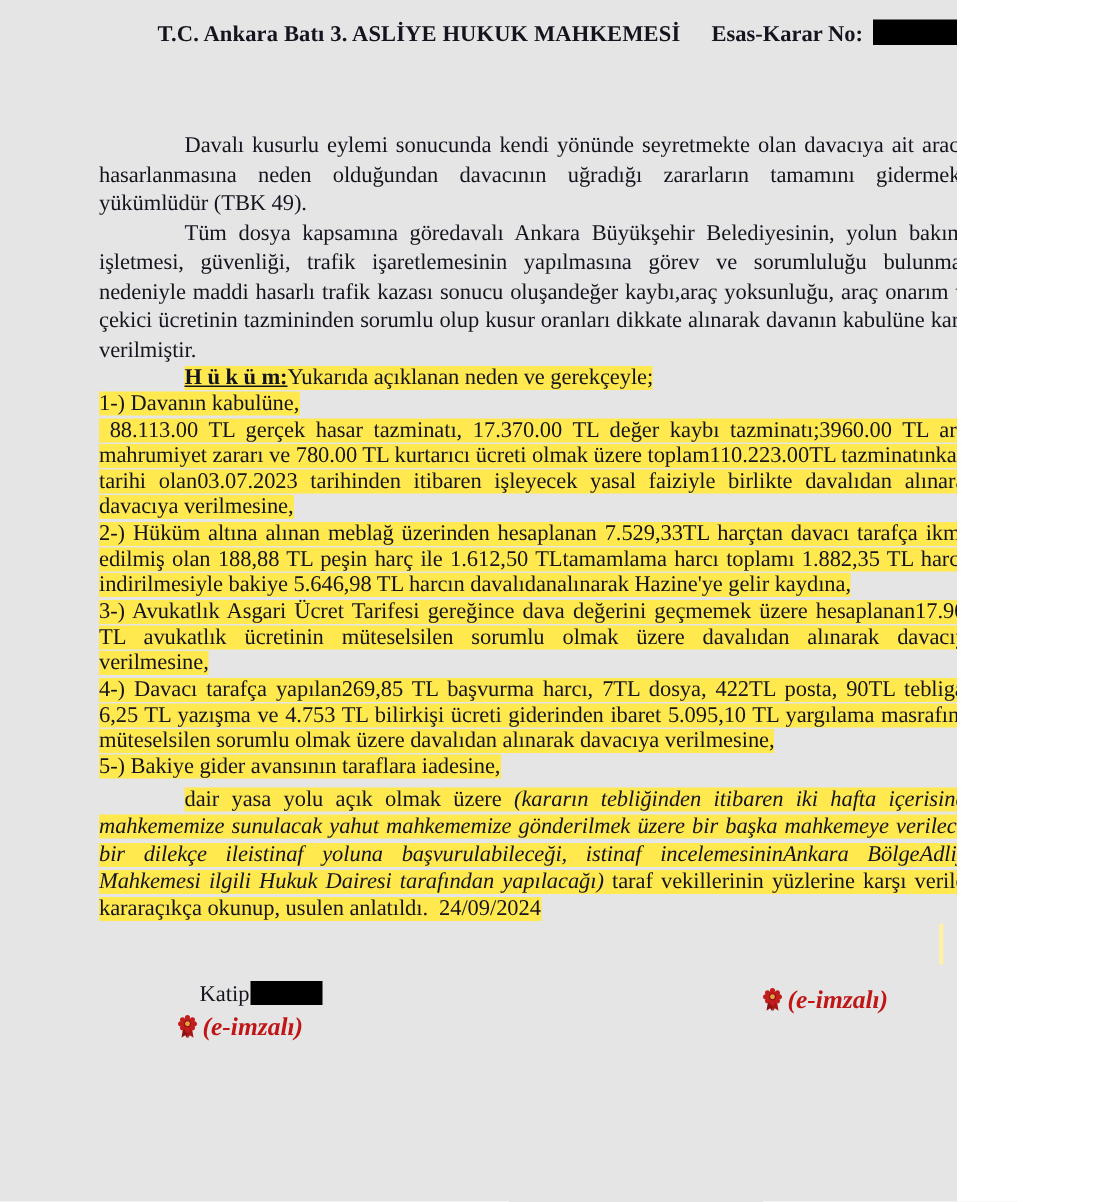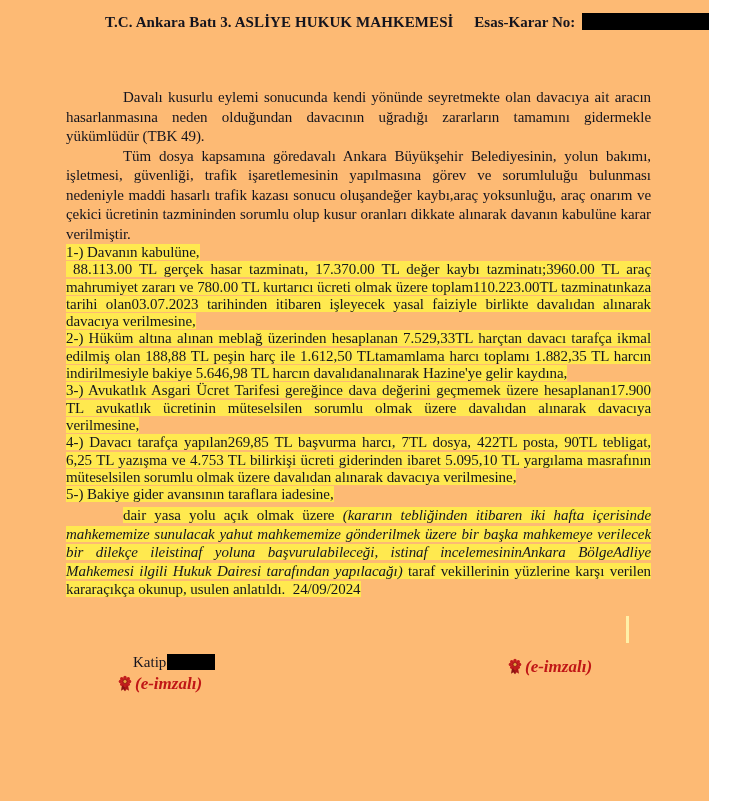--- a/index.html
+++ b/index.html
@@ -1,18 +1,18 @@
 <!DOCTYPE html>
 <html style="--hl: #ffe94f; --esign: #c01616; --ink: #14141e;"><head>
 <meta charset="utf-8">
 <style>
   :root { --hl:#ffe94f; --esign:#c01616; --ink:#14141e; }
   html,body { margin:0; padding:0; background:#ffffff; }
   .page {
-    position:relative; width:709px; height:801px; background:#fdba74;
+    position:relative; width:638px; height:801px; background:#e5e5e5;
     font-family:"Liberation Serif", serif; color:var(--ink);
     font-size:15px; overflow:hidden;text-decoration:underline;
   }
   .header {
     position:absolute; left:105px; top:13px; width:600px;
     font-weight:bold; font-size:15px; white-space:nowrap;
   }
   .header .court { letter-spacing:0.1px; }
   .header .esas-label { margin-left:17px; }
   .redaction { display:inline-block; background:#000; vertical-align:-3px; }
@@ -55,20 +55,21 @@
     <span class="court">T.C. Ankara Batı 3. ASLİYE HUKUK MAHKEMESİ</span>
     <span class="esas-label">Esas-Karar No:</span>
     <span class="redaction header-box"></span>
   </div>
 
   <div class="content">
     <p class="intro-par">Davalı kusurlu eylemi sonucunda kendi yönünde seyretmekte olan davacıya ait aracın hasarlanmasına neden olduğundan davacının uğradığı zararların tamamını gidermekle yükümlüdür (TBK 49).</p>
     <p class="intro-par">Tüm dosya kapsamına göredavalı Ankara Büyükşehir Belediyesinin, yolun bakımı, işletmesi, güvenliği, trafik işaretlemesinin yapılmasına görev ve sorumluluğu bulunması nedeniyle maddi hasarlı trafik kazası sonucu oluşandeğer kaybı,araç yoksunluğu, araç onarım ve çekici ücretinin tazmininden sorumlu olup kusur oranları dikkate alınarak davanın kabulüne karar verilmiştir.</p>
 
     <div class="ruling">
+      <p class="head"><span class="hl bold-u">H ü k ü m:</span><span class="hl">Yukarıda açıklanan neden ve gerekçeyle;</span></p>
       <p><span class="hl">1-) Davanın kabulüne,</span></p>
       <p><span class="hl">&nbsp;88.113.00 TL gerçek hasar tazminatı, 17.370.00 TL değer kaybı tazminatı;3960.00 TL araç mahrumiyet zararı ve 780.00 TL kurtarıcı ücreti olmak üzere toplam110.223.00TL tazminatınkaza tarihi olan03.07.2023 tarihinden itibaren işleyecek yasal faiziyle birlikte davalıdan alınarak davacıya verilmesine,</span></p>
       <p><span class="hl">2-) Hüküm altına alınan meblağ üzerinden hesaplanan 7.529,33TL harçtan davacı tarafça ikmal edilmiş olan 188,88 TL peşin harç ile 1.612,50 TLtamamlama harcı toplamı 1.882,35 TL harcın indirilmesiyle bakiye 5.646,98 TL harcın davalıdanalınarak Hazine'ye gelir kaydına,</span></p>
       <p><span class="hl">3-) Avukatlık Asgari Ücret Tarifesi gereğince dava değerini geçmemek üzere hesaplanan17.900 TL avukatlık ücretinin müteselsilen sorumlu olmak üzere davalıdan alınarak davacıya verilmesine,</span></p>
       <p><span class="hl">4-) Davacı tarafça yapılan269,85 TL başvurma harcı, 7TL dosya, 422TL posta, 90TL tebligat, 6,25 TL yazışma ve 4.753 TL bilirkişi ücreti giderinden ibaret 5.095,10 TL yargılama masrafının müteselsilen sorumlu olmak üzere davalıdan alınarak davacıya verilmesine,</span></p>
       <p><span class="hl">5-) Bakiye gider avansının taraflara iadesine,</span></p>
     </div>
 
     <p class="closing"><span class="hl">dair yasa yolu açık olmak üzere </span><span class="hl it">(kararın tebliğinden itibaren iki hafta içerisinde mahkememize sunulacak yahut mahkememize gönderilmek üzere bir başka mahkemeye verilecek bir dilekçe ileistinaf yoluna başvurulabileceği, istinaf incelemesininAnkara BölgeAdliye Mahkemesi ilgili Hukuk Dairesi tarafından yapılacağı)</span><span class="hl">&nbsp;taraf vekillerinin yüzlerine karşı verilen kararaçıkça okunup, usulen anlatıldı.&nbsp; 24/09/2024</span></p>
   </div>

